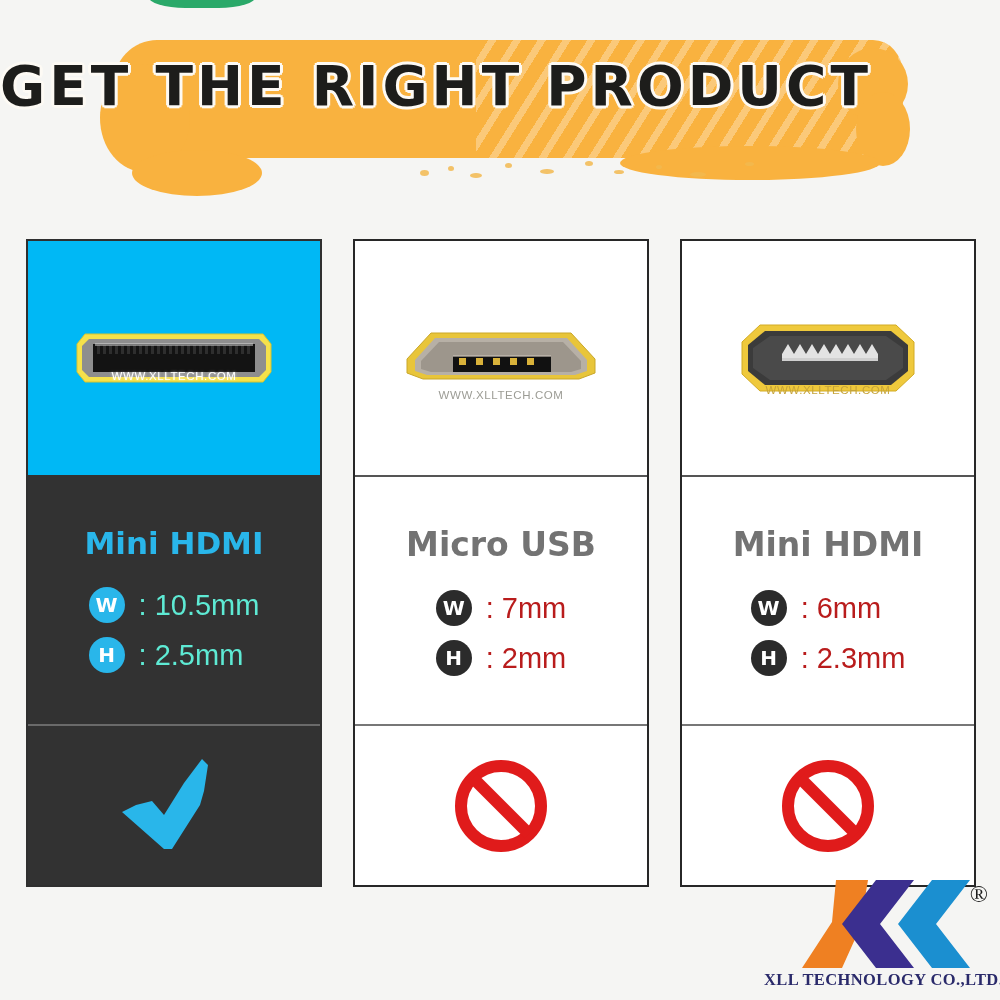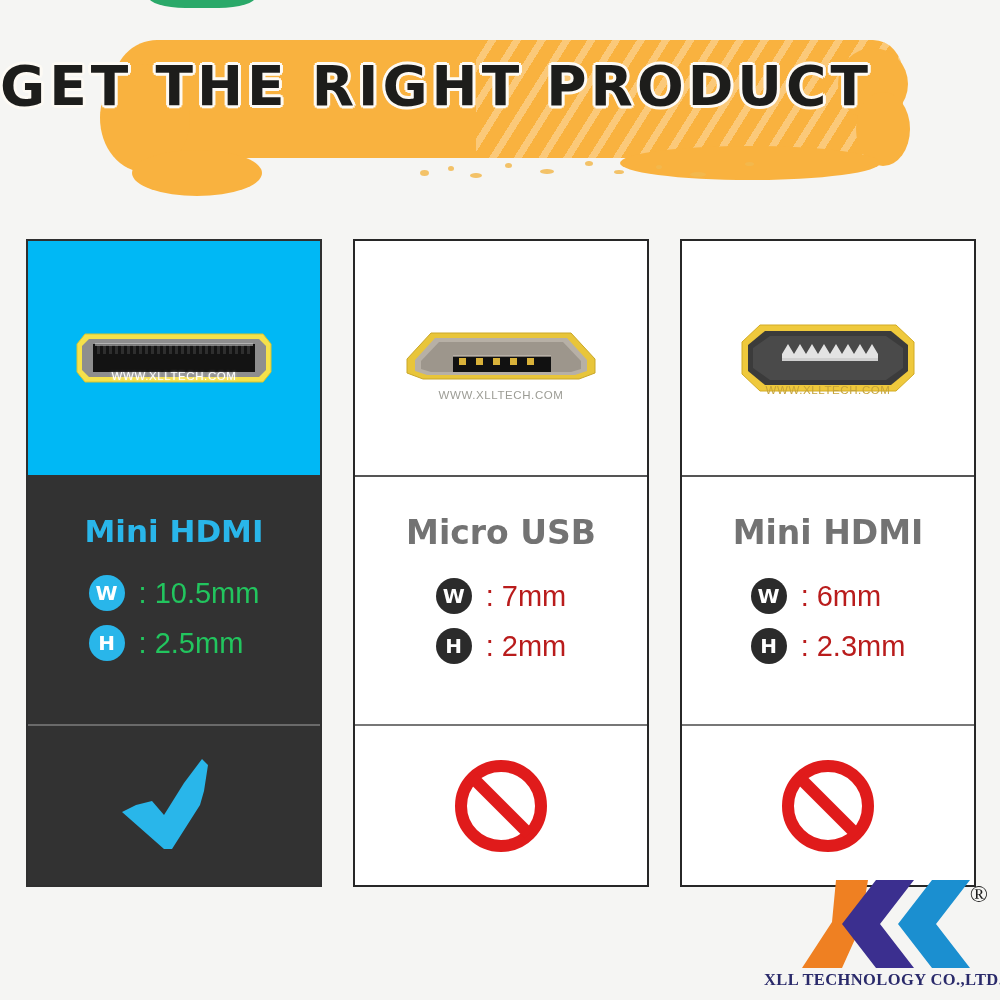--- a/index.html
+++ b/index.html
@@ -131,21 +131,21 @@
   }
   .card.dark .pane-image { background: #00b8f5; }
 
   .pane-info {
     height: 249px;
     border-top: 2px solid #555;
     box-sizing: border-box;
     display: flex;
     flex-direction: column;
     align-items: center;
-    padding-top: 36px;
+    padding-top: 48px;
   }
   .card.dark .pane-info { background: #323232; border-top-color: #323232; }
 
   .pane-verdict {
     flex: 1;
     border-top: 2px solid #777;
     box-sizing: border-box;
     display: flex;
     align-items: center;
     justify-content: center;
@@ -181,21 +181,21 @@
     justify-content: center;
     flex: none;
   }
   .card.dark .spec-badge { background: #29b6ea; color: #ffffff; }
   .spec-value {
     font-size: 29px;
     color: #b91c1c;
     font-family: "Liberation Sans", sans-serif;
     white-space: nowrap;
   }
-  .card.dark .spec-value { color: #22c55e; }
+  .card.dark .spec-value { color: #5eead4; }
 
   
   .check-mark { width: 108px; height: 98px; }
   .no-sign { width: 96px; height: 96px; }
 
   
   .connector { position: relative; }
   .watermark {
     position: absolute;
     left: 50%;

